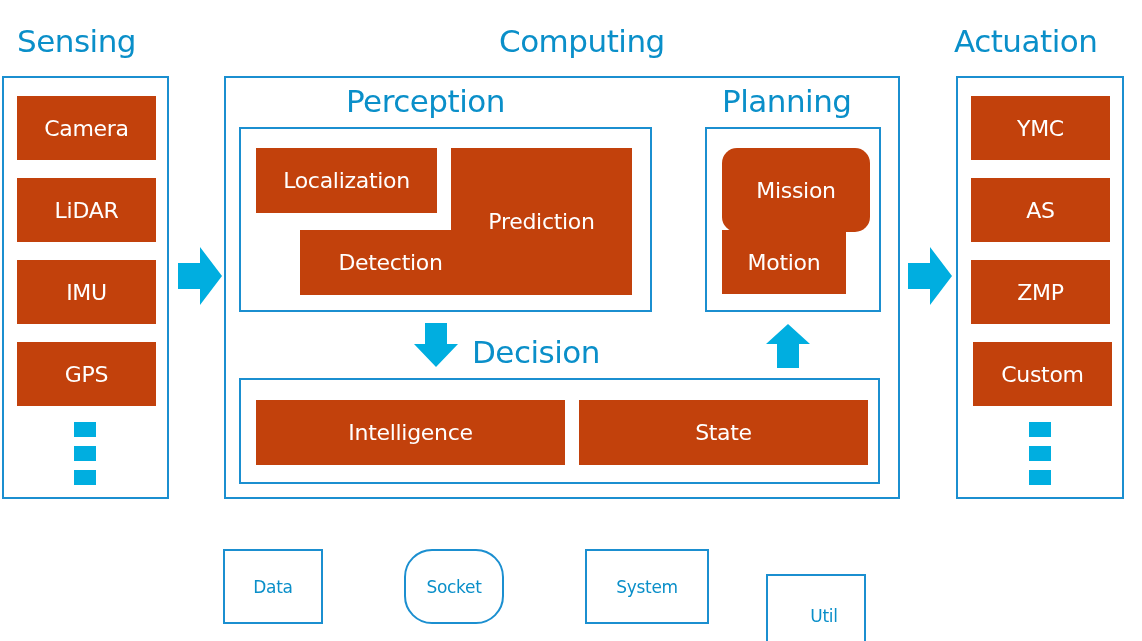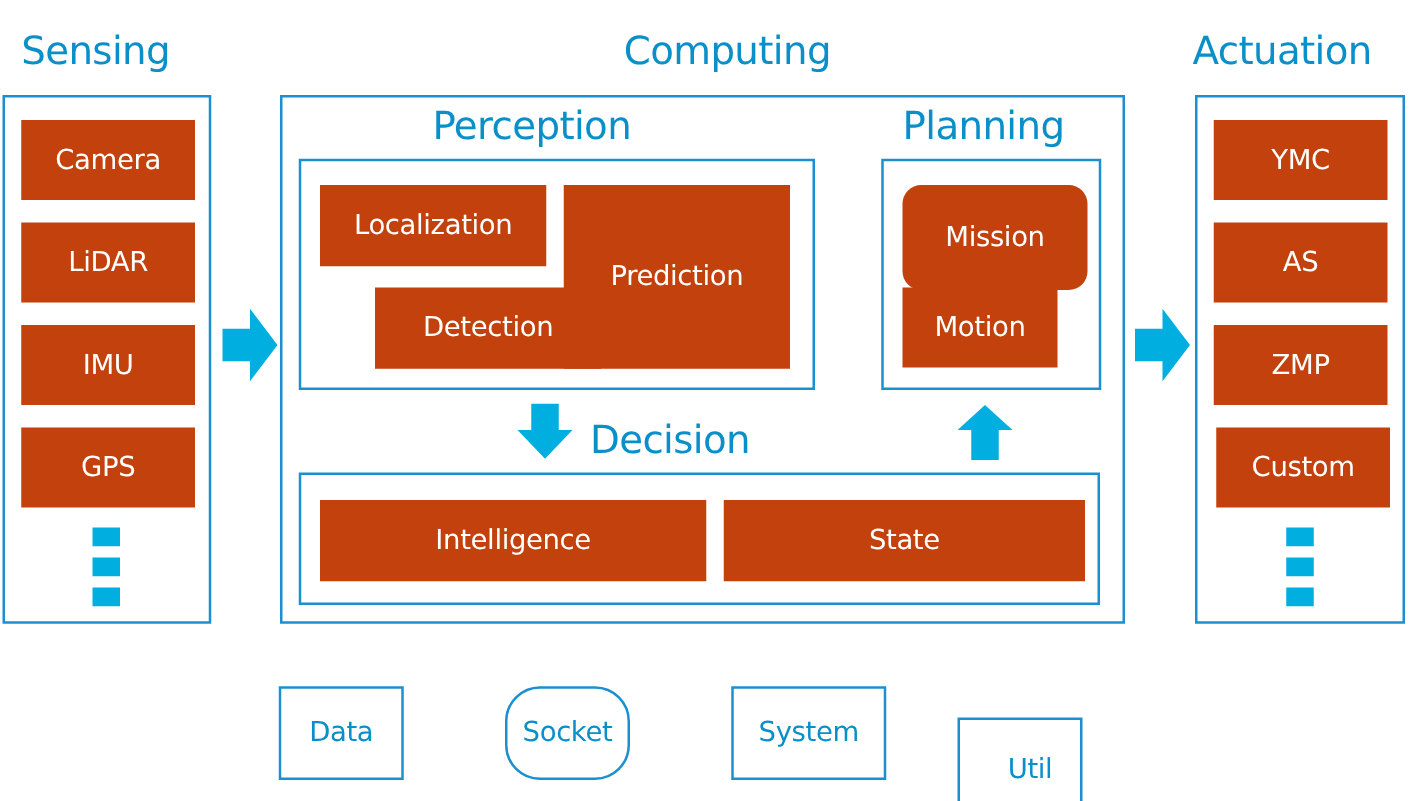--- a/index.html
+++ b/index.html
@@ -4,21 +4,21 @@
   <style>
     html, body { margin: 0; padding: 0; background: #ffffff; }
     body { width: 1142px; height: 641px; position: relative; overflow: hidden;
            font-family: "DejaVu Sans", "Liberation Sans", sans-serif; }
     .abs { position: absolute; }
     .title { color: #0a8fc9; font-size: 31px; line-height: 1; white-space: nowrap; letter-spacing: -0.5px; }
     .frame { border: 2px solid #1b8fd0; box-sizing: border-box; background: transparent; }
     .block { background: #c2410c; color: #ffffff; display: flex; align-items: center; justify-content: center;
              font-size: 22px; box-sizing: border-box; letter-spacing: -0.3px; }
     .util { border: 2px solid #1b8fd0; box-sizing: border-box; background: #fff; color: #0a8fc9;
-            display: flex; align-items: center; justify-content: center; font-size: 22px; letter-spacing: -0.3px; }
+            display: flex; align-items: center; justify-content: center; font-size: 17px; letter-spacing: -0.3px; }
     .dot { background: #00aee0; width: 22px; height: 15px; }
     svg.arrow { overflow: visible; }
   </style>
 </head>
 <body>
 
 <div class="abs title" style="left:17px; top:26px;">Sensing</div>
 <div class="abs frame" style="left:2px; top:76px; width:167px; height:423px;"></div>
 <div class="abs block" style="left:17px; top:96px; width:139px; height:64px;">Camera</div>
 <div class="abs block" style="left:17px; top:178px; width:139px; height:64px;">LiDAR</div>

